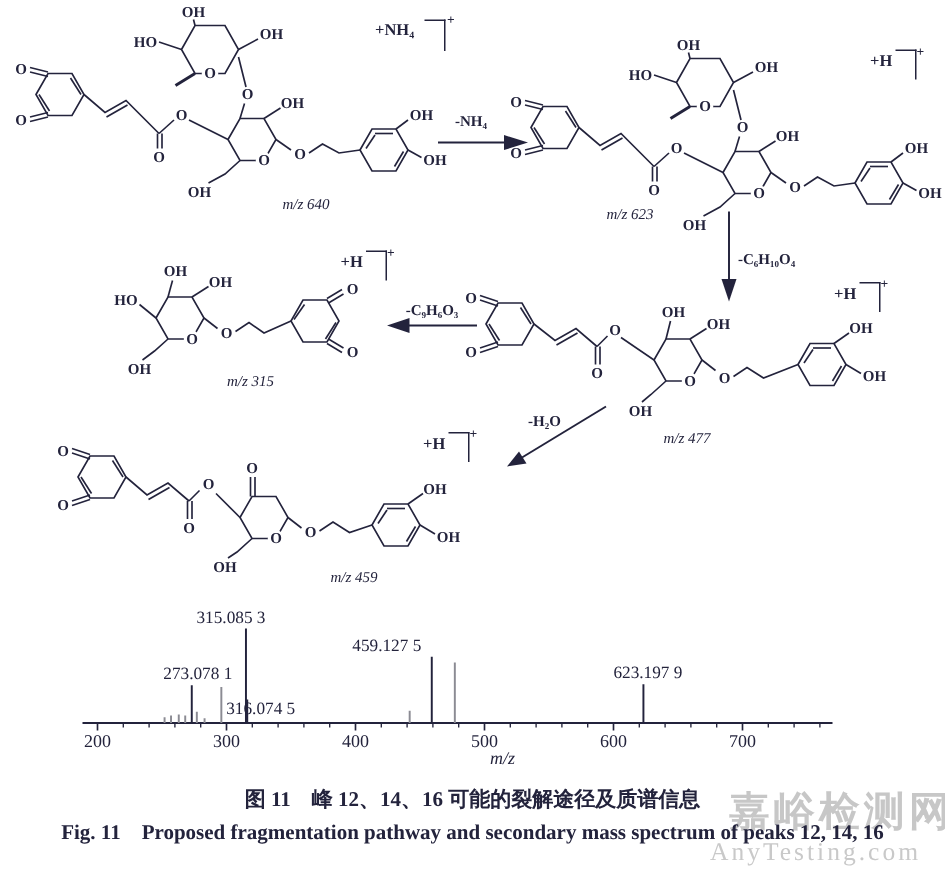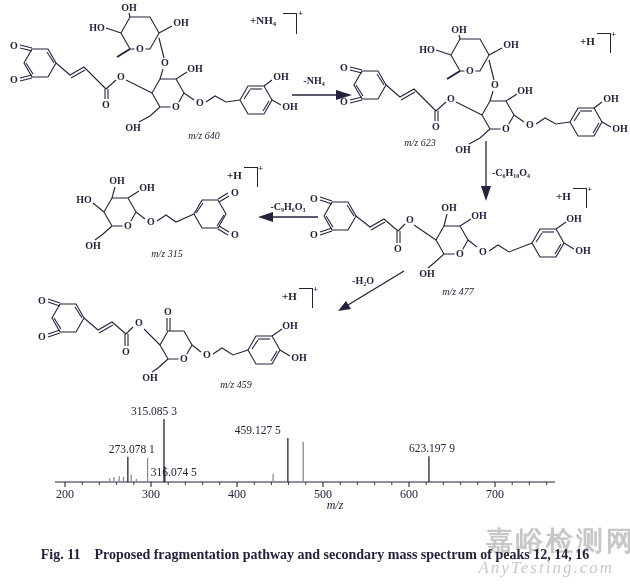--- a/index.html
+++ b/index.html
@@ -17,21 +17,21 @@
   .adduct{position:absolute;}
   .adduct .txt{position:absolute;left:0;top:6px;font-size:11px;font-weight:700;white-space:nowrap;text-align:right;}
   .adduct .corner{position:absolute;border-top:1.2px solid #23233c;border-right:1.2px solid #23233c;}
   .adduct .plus{position:absolute;font-size:9px;font-weight:700;}
   .cap{position:absolute;left:0;width:630px;text-align:center;font-weight:700;z-index:3;}
   #cap-zh{top:524px;font-size:14px;font-family:"Liberation Serif","DejaVu Sans",sans-serif;}
   #cap-en{top:546px;font-size:14px;}
   .wm{position:absolute;color:#c7c7c7;z-index:2;white-space:nowrap;}
   #wm-zh{top:523px;right:-6px;font-size:27px;font-weight:700;letter-spacing:3px;
          font-family:"Liberation Serif","DejaVu Sans",sans-serif;}
-  #wm-en{top:558px;right:16px;font-size:17px;font-style:italic;letter-spacing:2px;color:#c9c9c9;}
+  #wm-en{top:558px;right:16px;font-size:17px;letter-spacing:2px;color:#c9c9c9;}
 </style>
 </head>
 <body>
 
 <div id="fig">
 
   <svg id="pathway-svg" width="630" height="520" viewBox="0 0 630 520" style="position:absolute;left:0;top:0;">
 
     <defs>
 
@@ -307,16 +307,17 @@
       <line x1="124.82406999999999" y1="84" x2="124.82406999999999" y2="68.25" stroke="#23233c" stroke-width="1.3"></line>
       <text x="110.82406999999999" y="78.25" text-anchor="start" font-size="11.5" fill="#23233c">316.074 5</text>
       <line x1="233.12" y1="84" x2="233.12" y2="75.81" stroke="#8b8b93" stroke-width="1.3"></line>
       <line x1="247.84965" y1="84" x2="247.84965" y2="39.9" stroke="#23233c" stroke-width="1.3"></line>
       <text x="217.84965" y="35.9" text-anchor="middle" font-size="11.5" fill="#23233c">459.127 5</text>
       <line x1="263.22" y1="84" x2="263.22" y2="43.68" stroke="#8b8b93" stroke-width="1.3"></line>
       <line x1="388.950194" y1="84" x2="388.950194" y2="58.17" stroke="#23233c" stroke-width="1.3"></line>
       <text x="391.950194" y="54.17" text-anchor="middle" font-size="11.5" fill="#23233c">623.197 9</text>
     </svg>
 
+  <div id="cap-zh" class="cap">图 11　峰 12、14、16 可能的裂解途径及质谱信息</div>
   <div id="cap-en" class="cap">Fig. 11　Proposed fragmentation pathway and secondary mass spectrum of peaks 12, 14, 16</div>
   <div id="wm-zh" class="wm">嘉峪检测网</div>
   <div id="wm-en" class="wm">AnyTesting.com</div>
 </div>
 
 </body></html>

